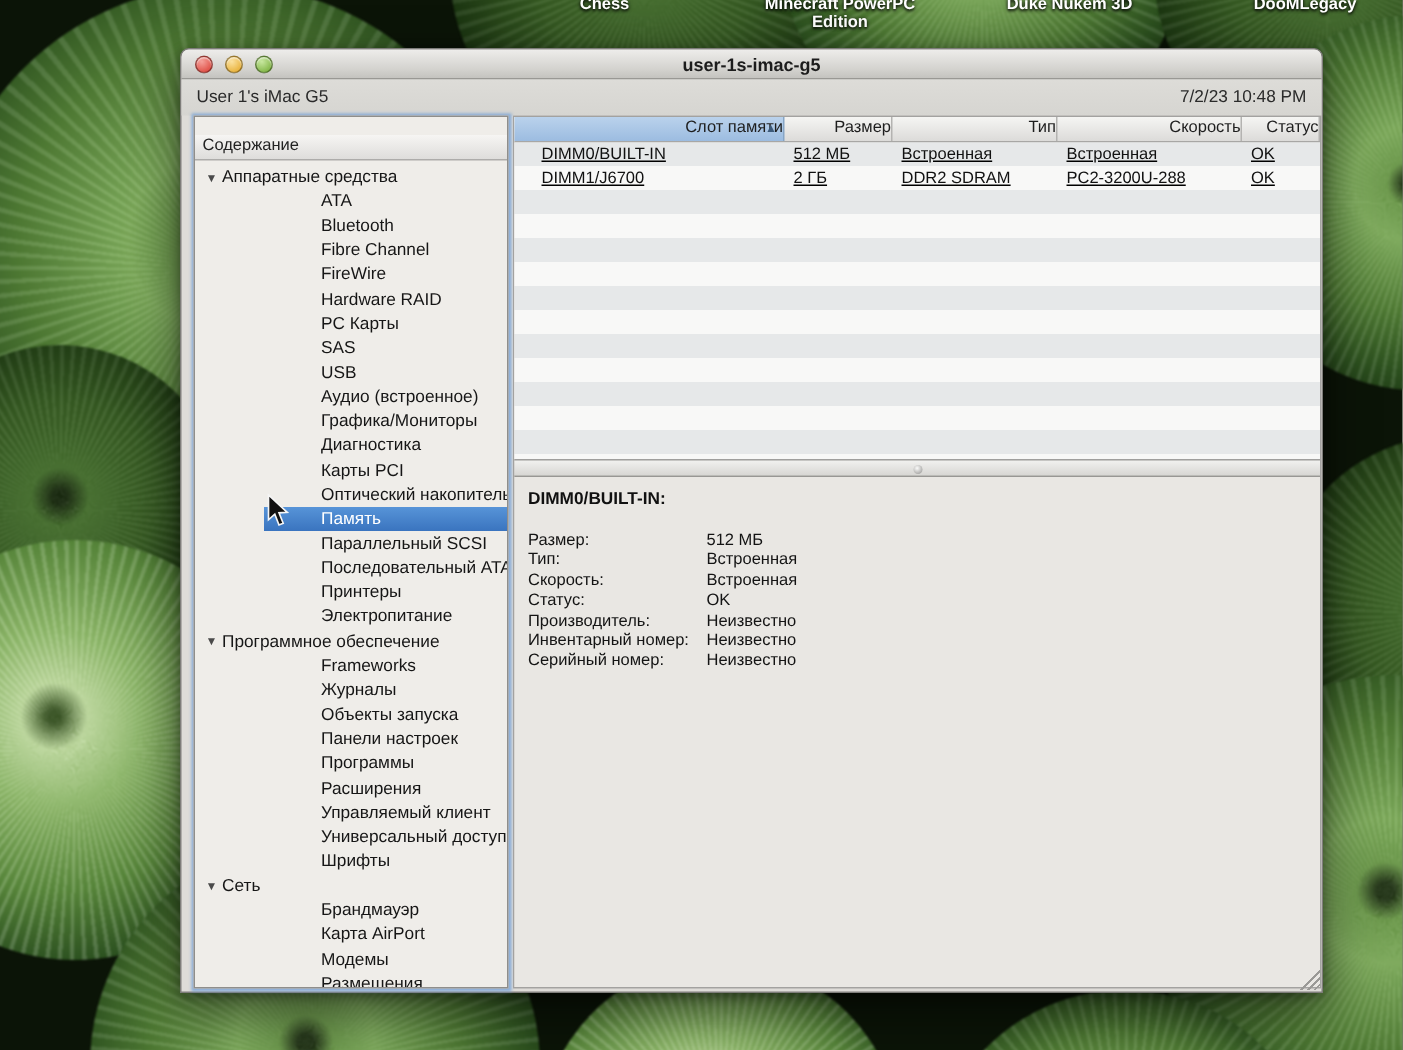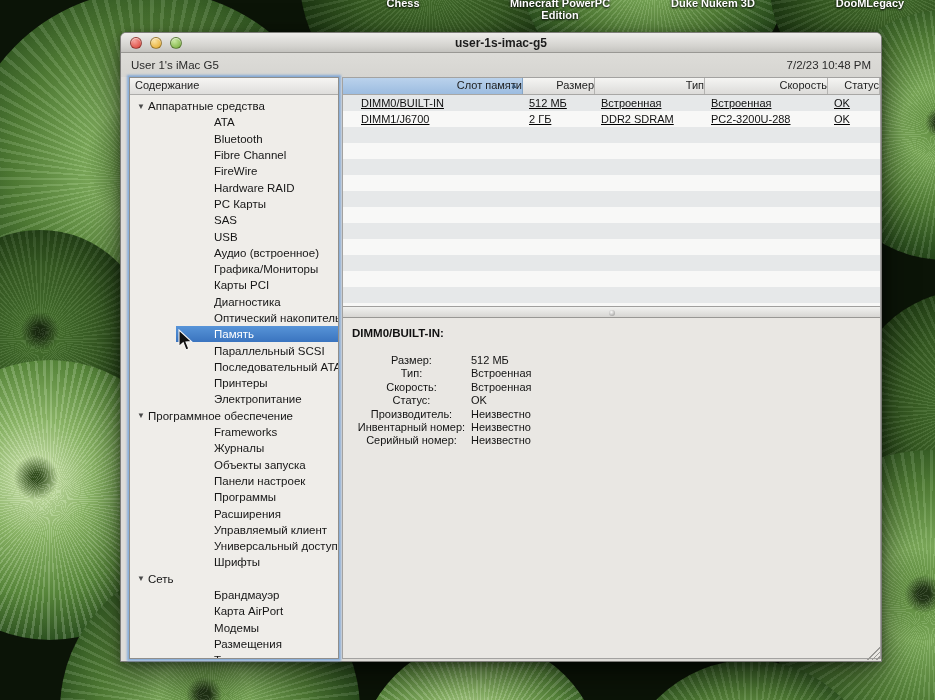--- a/index.html
+++ b/index.html
@@ -76,20 +76,21 @@
     position:absolute; left:8px; top:44px; width:210px; height:582px;
     background:#efede9; border:1px solid #8f8e8b;
     box-shadow:0 0 2px 2px rgba(105,155,215,0.75);
     overflow:hidden; display:flex; flex-direction:column;
   }
   .sidebar-header {
     height:17px; flex:0 0 17px; padding:1px 0 0 5px;
     font-size:11px; color:#222;
     background:linear-gradient(#f6f5f3, #dedddb);
     border-bottom:1px solid #adacaa;
+    margin-top:12px;
   }
   .sidebar-list { flex:1; padding-top:3px; }
   .side-row { height:16.3px; display:flex; align-items:center; font-size:11.5px; color:#161616; white-space:nowrap; }
   .side-row .tri { width:11px; margin-left:7px; font-size:8px; color:#4a4a4a; flex:0 0 11px; }
   .side-row.section { font-weight:normal; }
   .side-row.item { padding-left:38px;margin-left:46px; }
   .side-row.selected {
     background:linear-gradient(#5794d8, #3a74bf);
     color:#fff;
   }
@@ -117,21 +118,21 @@
     border-top:1px solid #a09f9d; border-bottom:1px solid #98979 4; border-bottom:1px solid #989794;
     cursor:row-resize; }
   .dimple { position:absolute; left:50%; top:3px; width:6px; height:6px; margin-left:-3px;
     border-radius:50%; background:radial-gradient(circle at 40% 35%, #fbfbfa, #8f8e8c); }
 
   .details { position:absolute; left:0; top:240px; width:100%; bottom:0;
     background:#e9e7e3; padding:9px 0 0 9px; overflow:hidden; }
   .details-title { font-size:11.5px; font-weight:bold; color:#111; }
   .fields { margin-top:15px; }
   .field { display:flex; font-size:11px; line-height:13.4px; color:#141414; }
-  .field .lab { width:119px; flex:0 0 119px;text-align:center; }
+  .field .lab { width:119px; flex:0 0 119px; }
 
   .resize-grip { position:absolute; right:1px; bottom:1px; width:14px; height:14px;
     background:
       linear-gradient(135deg, transparent 0 52%, #9a9996 52% 58%, transparent 58% 68%, #9a9996 68% 74%, transparent 74% 84%, #9a9996 84% 90%, transparent 90%);
   }
 
   
   .cursor { position:absolute; left:176px; top:329px; z-index:9; }
 </style>
 </head>
@@ -184,22 +185,22 @@
         <div class="side-row item">ATA</div>
         <div class="side-row item">Bluetooth</div>
         <div class="side-row item">Fibre Channel</div>
         <div class="side-row item">FireWire</div>
         <div class="side-row item">Hardware RAID</div>
         <div class="side-row item">PC Карты</div>
         <div class="side-row item">SAS</div>
         <div class="side-row item">USB</div>
         <div class="side-row item">Аудио (встроенное)</div>
         <div class="side-row item">Графика/Мониторы</div>
+        <div class="side-row item">Диагностика</div>
         <div class="side-row item">Карты PCI</div>
-        <div class="side-row item">Диагностика</div>
         <div class="side-row item">Оптический накопитель</div>
         <div class="side-row item selected">Память</div>
         <div class="side-row item">Параллельный SCSI</div>
         <div class="side-row item">Последовательный ATA</div>
         <div class="side-row item">Принтеры</div>
         <div class="side-row item">Электропитание</div>
         <div class="side-row section">
           <span class="tri">▼</span>
           <span>Программное обеспечение</span>
         </div>

